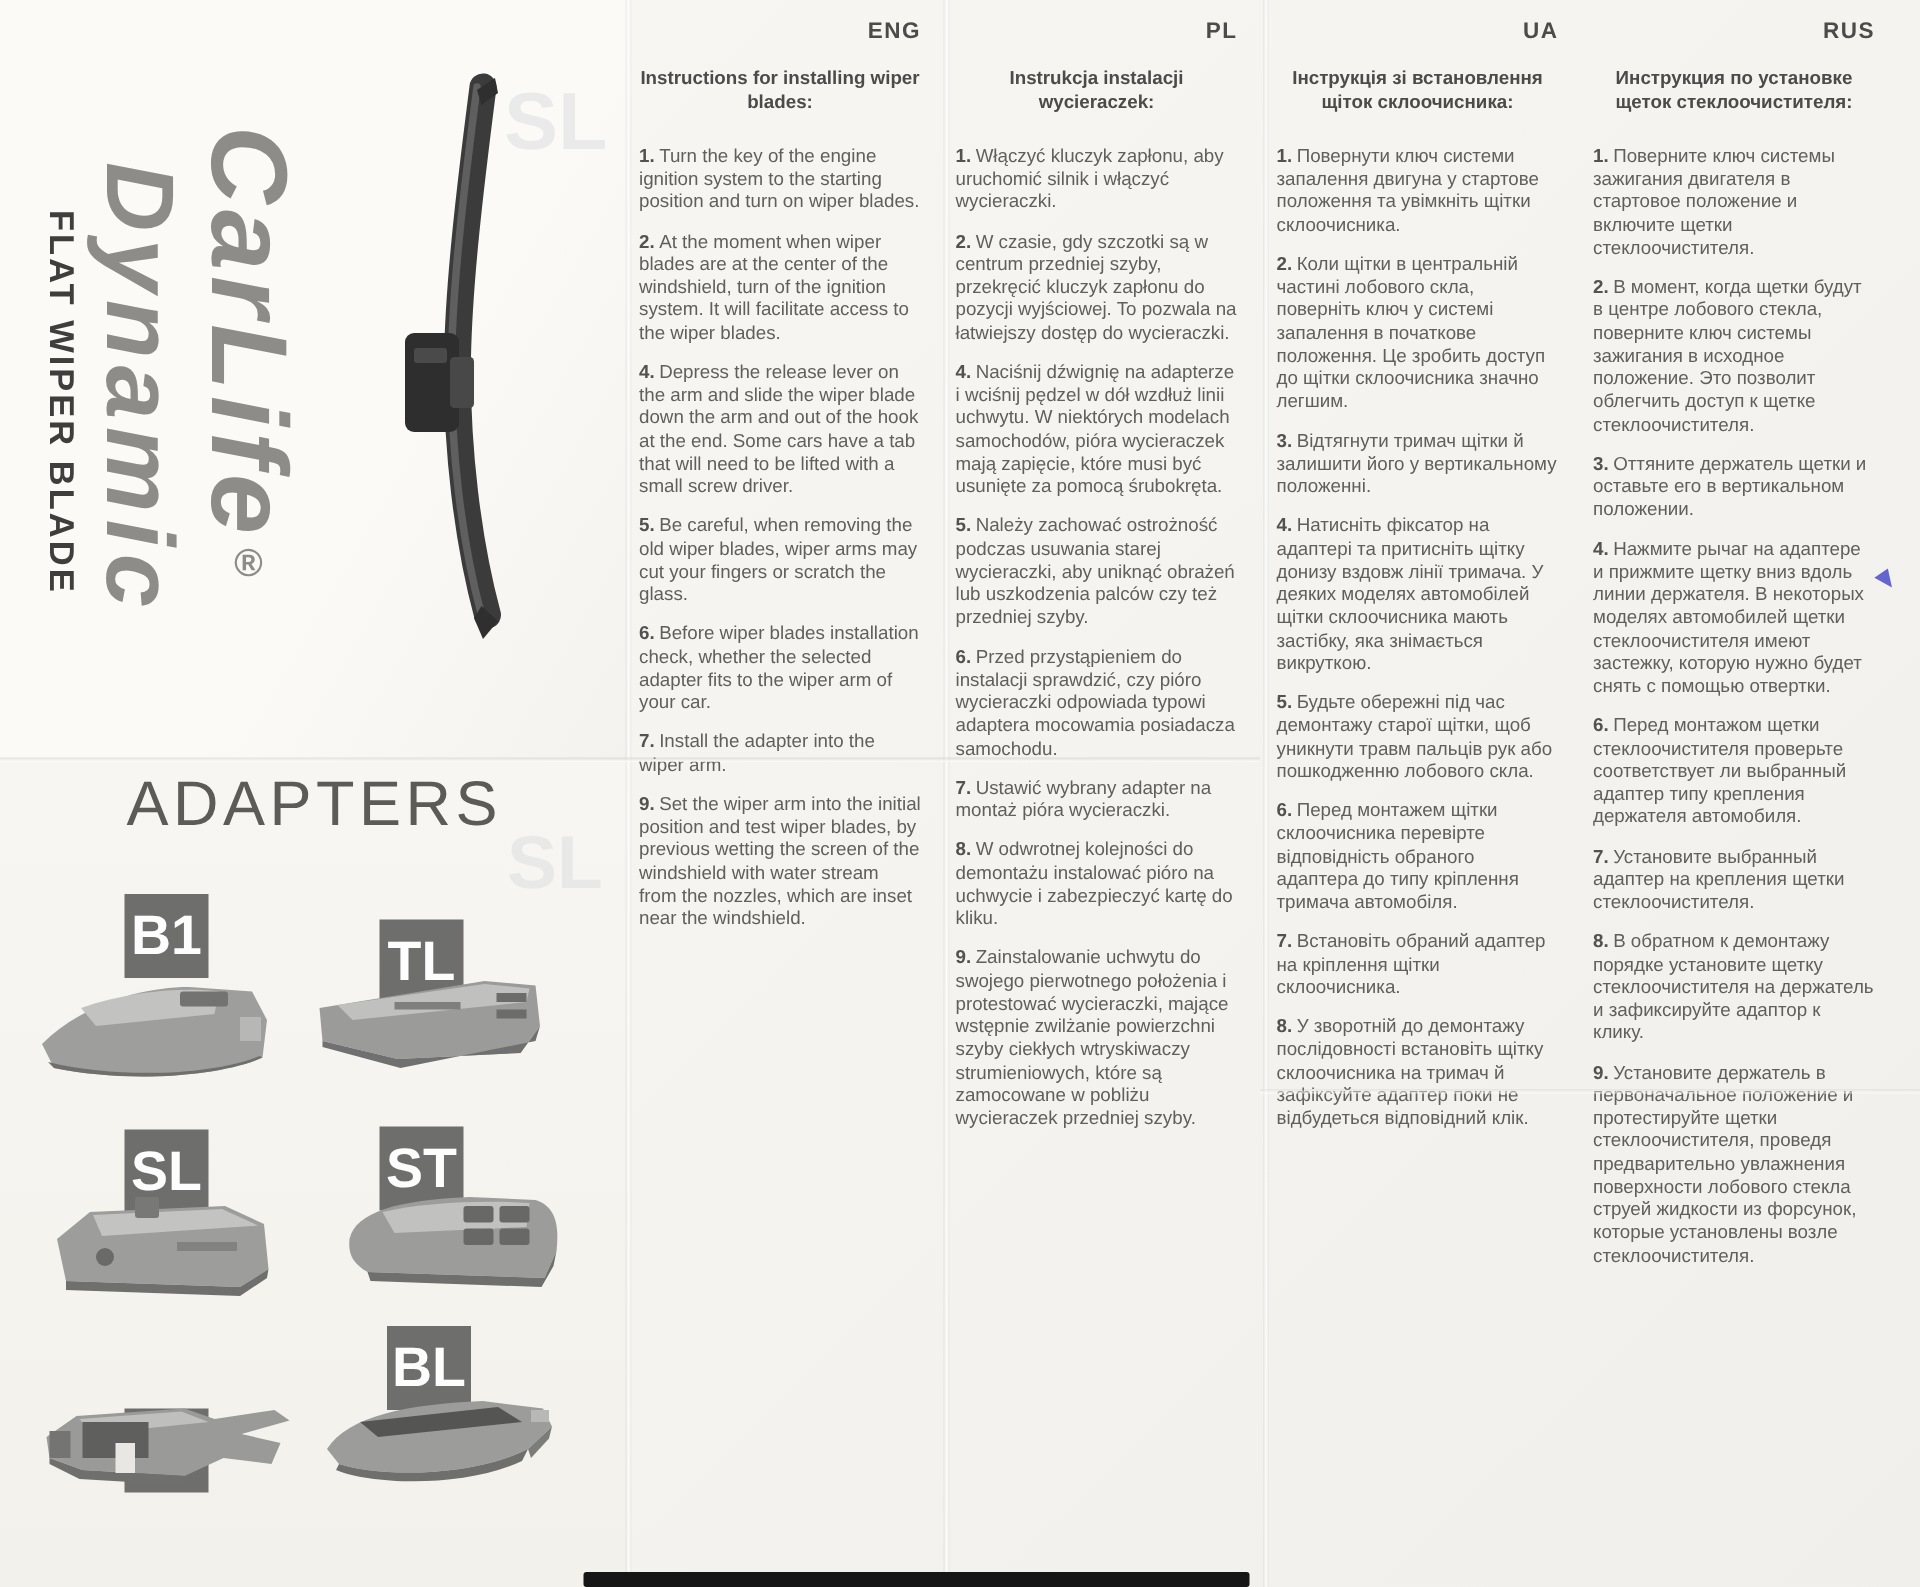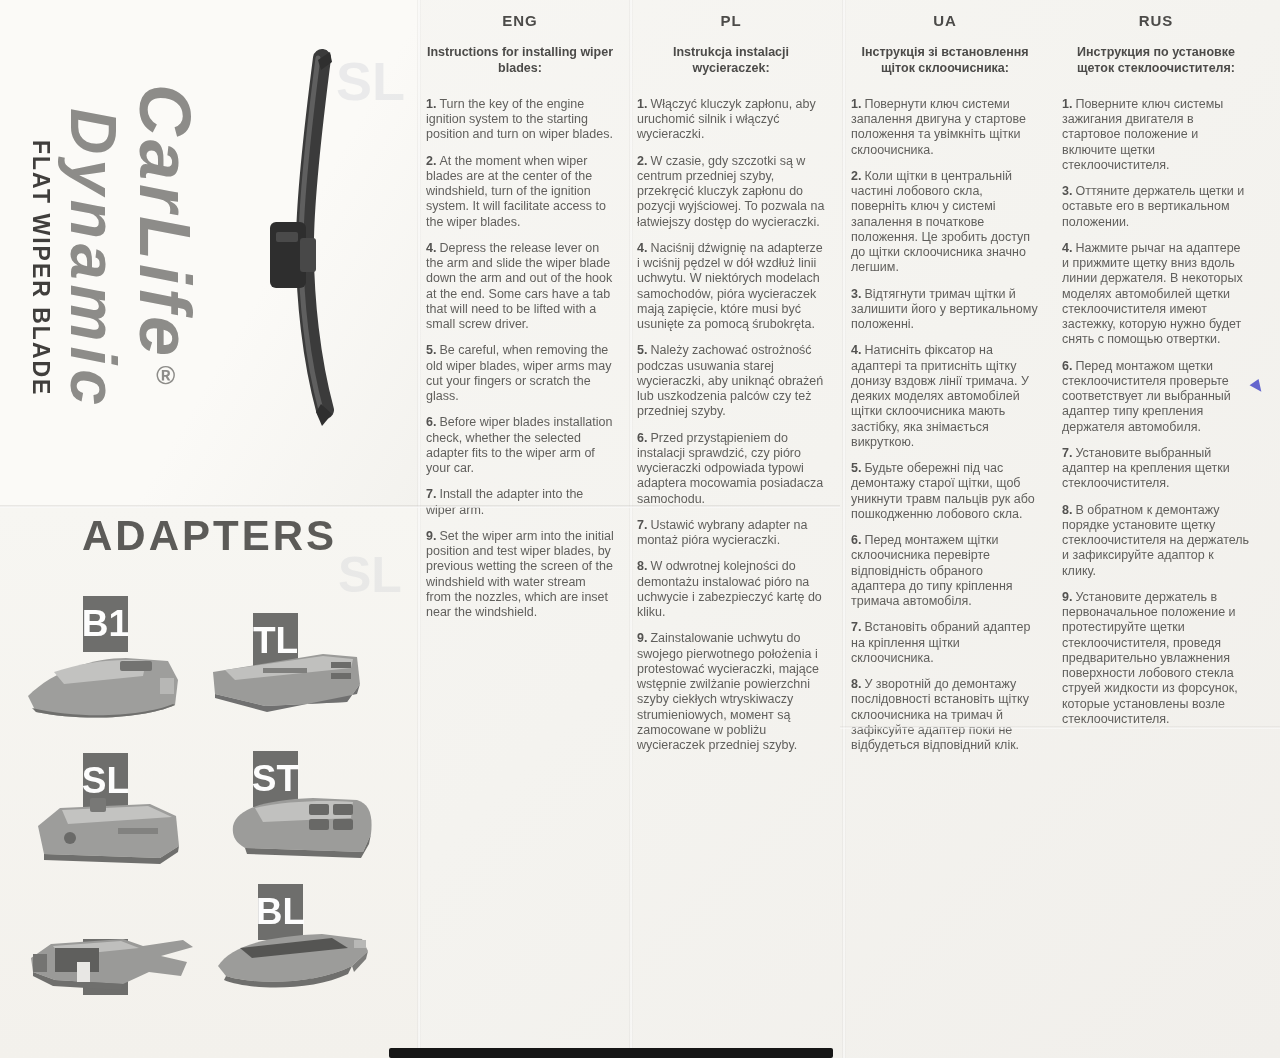--- a/index.html
+++ b/index.html
@@ -26,35 +26,35 @@
   
   .ghost { position:absolute; font-weight:bold; color:#8892a4; }
   .ghost-top { left:336px; top:50px; font-size:54px; opacity:.14; }
   .ghost-mid { left:338px; top:546px; font-size:50px; opacity:.12; }
 
   
   .blade-img { position:absolute; left:252px; top:46px; }
 
   
   .adapters-title { position:absolute; left:0; top:512px; width:419px; text-align:center;
-    font-size:42px; font-weight:bold; letter-spacing:3px; color:#5c5b58; }
-  .adapter-label { position:absolute; width:45px; height:56px; background:#6e6e6c; color:#fdfdfd;
+    font-size:42px; font-weight:normal; letter-spacing:3px; color:#5c5b58; }
+  .adapter-label { position:absolute; width:56px; height:56px; background:#6e6e6c; color:#fdfdfd;
     font-size:37px; font-weight:bold; display:flex; align-items:center; justify-content:center; }
   .lbl-b1{left:83px; top:596px;} .lbl-tl{left:253px; top:613px;}
   .lbl-sl{left:83px; top:753px;} .lbl-st{left:253px; top:751px;}
   .lbl-pt{left:83px; top:939px;} .lbl-bl{left:258px; top:884px;}
   .adapter-img { position:absolute; }
   .img-b1{left:22px;  top:648px;} .img-tl{left:205px; top:642px;}
   .img-sl{left:28px;  top:792px;} .img-st{left:225px; top:788px;}
   .img-pt{left:25px;  top:926px;} .img-bl{left:210px; top:924px;}
 
   
   .col { position:absolute; top:6px; width:188px; color:#605f5c; font-size:12.5px; line-height:1.22; }
   .col-eng{left:426px;} .col-pl{left:637px;} .col-ua{left:851px;} .col-rus{left:1062px;}
-  .lang-code { text-align:center; font-size:15px; font-weight:bold; letter-spacing:1px; color:#4c4b49; margin-top:6px; }
+  .lang-code { text-align:right; font-size:15px; font-weight:bold; letter-spacing:1px; color:#4c4b49; margin-top:6px; }
   .lang-sub  { text-align:center; font-weight:bold; color:#4c4b49; margin-top:15px; }
   .steps { margin-top:21px; }
   .step { margin-bottom:11px; }
   .step .num { font-weight:bold; margin-right:3px; color:#535250; }
 
   
   .fold-v { position:absolute; top:0; height:1058px; width:4px;
     background:linear-gradient(90deg, rgba(110,104,96,.10), rgba(255,255,255,.75) 50%, rgba(110,104,96,.07)); }
   .fold-v1{left:417px;} .fold-v2{left:629px;} .fold-v3{left:842px;}
   .fold-h1 { position:absolute; left:0; top:505px; width:840px; height:3px;
@@ -168,21 +168,21 @@
     <div class="lang-code">PL</div>
     <div class="lang-sub">Instrukcja instalacji wycieraczek:</div>
     <div class="steps">
       <p class="step"><span class="num">1.</span><span>Włączyć kluczyk zapłonu, aby uruchomić silnik i włączyć wycieraczki.</span></p>
       <p class="step"><span class="num">2.</span><span>W czasie, gdy szczotki są w centrum przedniej szyby, przekręcić kluczyk zapłonu do pozycji wyjściowej. To pozwala na łatwiejszy dostęp do wycieraczki.</span></p>
       <p class="step"><span class="num">4.</span><span>Naciśnij dźwignię na adapterze i wciśnij pędzel w dół wzdłuż linii uchwytu. W niektórych modelach samochodów, pióra wycieraczek mają zapięcie, które musi być usunięte za pomocą śrubokręta.</span></p>
       <p class="step"><span class="num">5.</span><span>Należy zachować ostrożność podczas usuwania starej wycieraczki, aby uniknąć obrażeń lub uszkodzenia palców czy też przedniej szyby.</span></p>
       <p class="step"><span class="num">6.</span><span>Przed przystąpieniem do instalacji sprawdzić, czy pióro wycieraczki odpowiada typowi adaptera mocowamia posiadacza samochodu.</span></p>
       <p class="step"><span class="num">7.</span><span>Ustawić wybrany adapter na montaż pióra wycieraczki.</span></p>
       <p class="step"><span class="num">8.</span><span>W odwrotnej kolejności do demontażu instalować pióro na uchwycie i zabezpieczyć kartę do kliku.</span></p>
-      <p class="step"><span class="num">9.</span><span>Zainstalowanie uchwytu do swojego pierwotnego położenia i protestować wycieraczki, mające wstępnie zwilżanie powierzchni szyby ciekłych wtryskiwaczy strumieniowych, момент są zamocowane w pobliżu wycieraczek przedniej szyby.</span></p>
+      <p class="step"><span class="num">9.</span><span>Zainstalowanie uchwytu do swojego pierwotnego położenia i protestować wycieraczki, mające wstępnie zwilżanie powierzchni szyby ciekłych wtryskiwaczy strumieniowych, które są zamocowane w pobliżu wycieraczek przedniej szyby.</span></p>
     </div>
   </div>
 
   <div class="col col-ua">
     <div class="lang-code">UA</div>
     <div class="lang-sub">Інструкція зі встановлення щіток склоочисника:</div>
     <div class="steps">
       <p class="step"><span class="num">1.</span><span>Повернути ключ системи запалення двигуна у стартове положення та увімкніть щітки склоочисника.</span></p>
       <p class="step"><span class="num">2.</span><span>Коли щітки в центральній частині лобового скла, поверніть ключ у системі запалення в початкове положення. Це зробить доступ до щітки склоочисника значно легшим.</span></p>
       <p class="step"><span class="num">3.</span><span>Відтягнути тримач щітки й залишити його у вертикальному положенні.</span></p>
@@ -192,20 +192,21 @@
       <p class="step"><span class="num">7.</span><span>Встановіть обраний адаптер на кріплення щітки склоочисника.</span></p>
       <p class="step"><span class="num">8.</span><span>У зворотній до демонтажу послідовності встановіть щітку склоочисника на тримач й зафіксуйте адаптер поки не відбудеться відповідний клік.</span></p>
     </div>
   </div>
 
   <div class="col col-rus">
     <div class="lang-code">RUS</div>
     <div class="lang-sub">Инструкция по установке щеток стеклоочистителя:</div>
     <div class="steps">
       <p class="step"><span class="num">1.</span><span>Поверните ключ системы зажигания двигателя в стартовое положение и включите щетки стеклоочистителя.</span></p>
+      <p class="step"><span class="num">2.</span><span>В момент, когда щетки будут в центре лобового стекла, поверните ключ системы зажигания в исходное положение. Это позволит облегчить доступ к щетке стеклоочистителя.</span></p>
       <p class="step"><span class="num">3.</span><span>Оттяните держатель щетки и оставьте его в вертикальном положении.</span></p>
       <p class="step"><span class="num">4.</span><span>Нажмите рычаг на адаптере и прижмите щетку вниз вдоль линии держателя. В некоторых моделях автомобилей щетки стеклоочистителя имеют застежку, которую нужно будет снять с помощью отвертки.</span></p>
       <p class="step"><span class="num">6.</span><span>Перед монтажом щетки стеклоочистителя проверьте соответствует ли выбранный адаптер типу крепления держателя автомобиля.</span></p>
       <p class="step"><span class="num">7.</span><span>Установите выбранный адаптер на крепления щетки стеклоочистителя.</span></p>
       <p class="step"><span class="num">8.</span><span>В обратном к демонтажу порядке установите щетку стеклоочистителя на держатель и зафиксируйте адаптор к клику.</span></p>
       <p class="step"><span class="num">9.</span><span>Установите держатель в первоначальное положение и протестируйте щетки стеклоочистителя, проведя предварительно увлажнения поверхности лобового стекла струей жидкости из форсунок, которые установлены возле стеклоочистителя.</span></p>
     </div>
   </div>
 
   <div class="fold-v fold-v1"></div>

